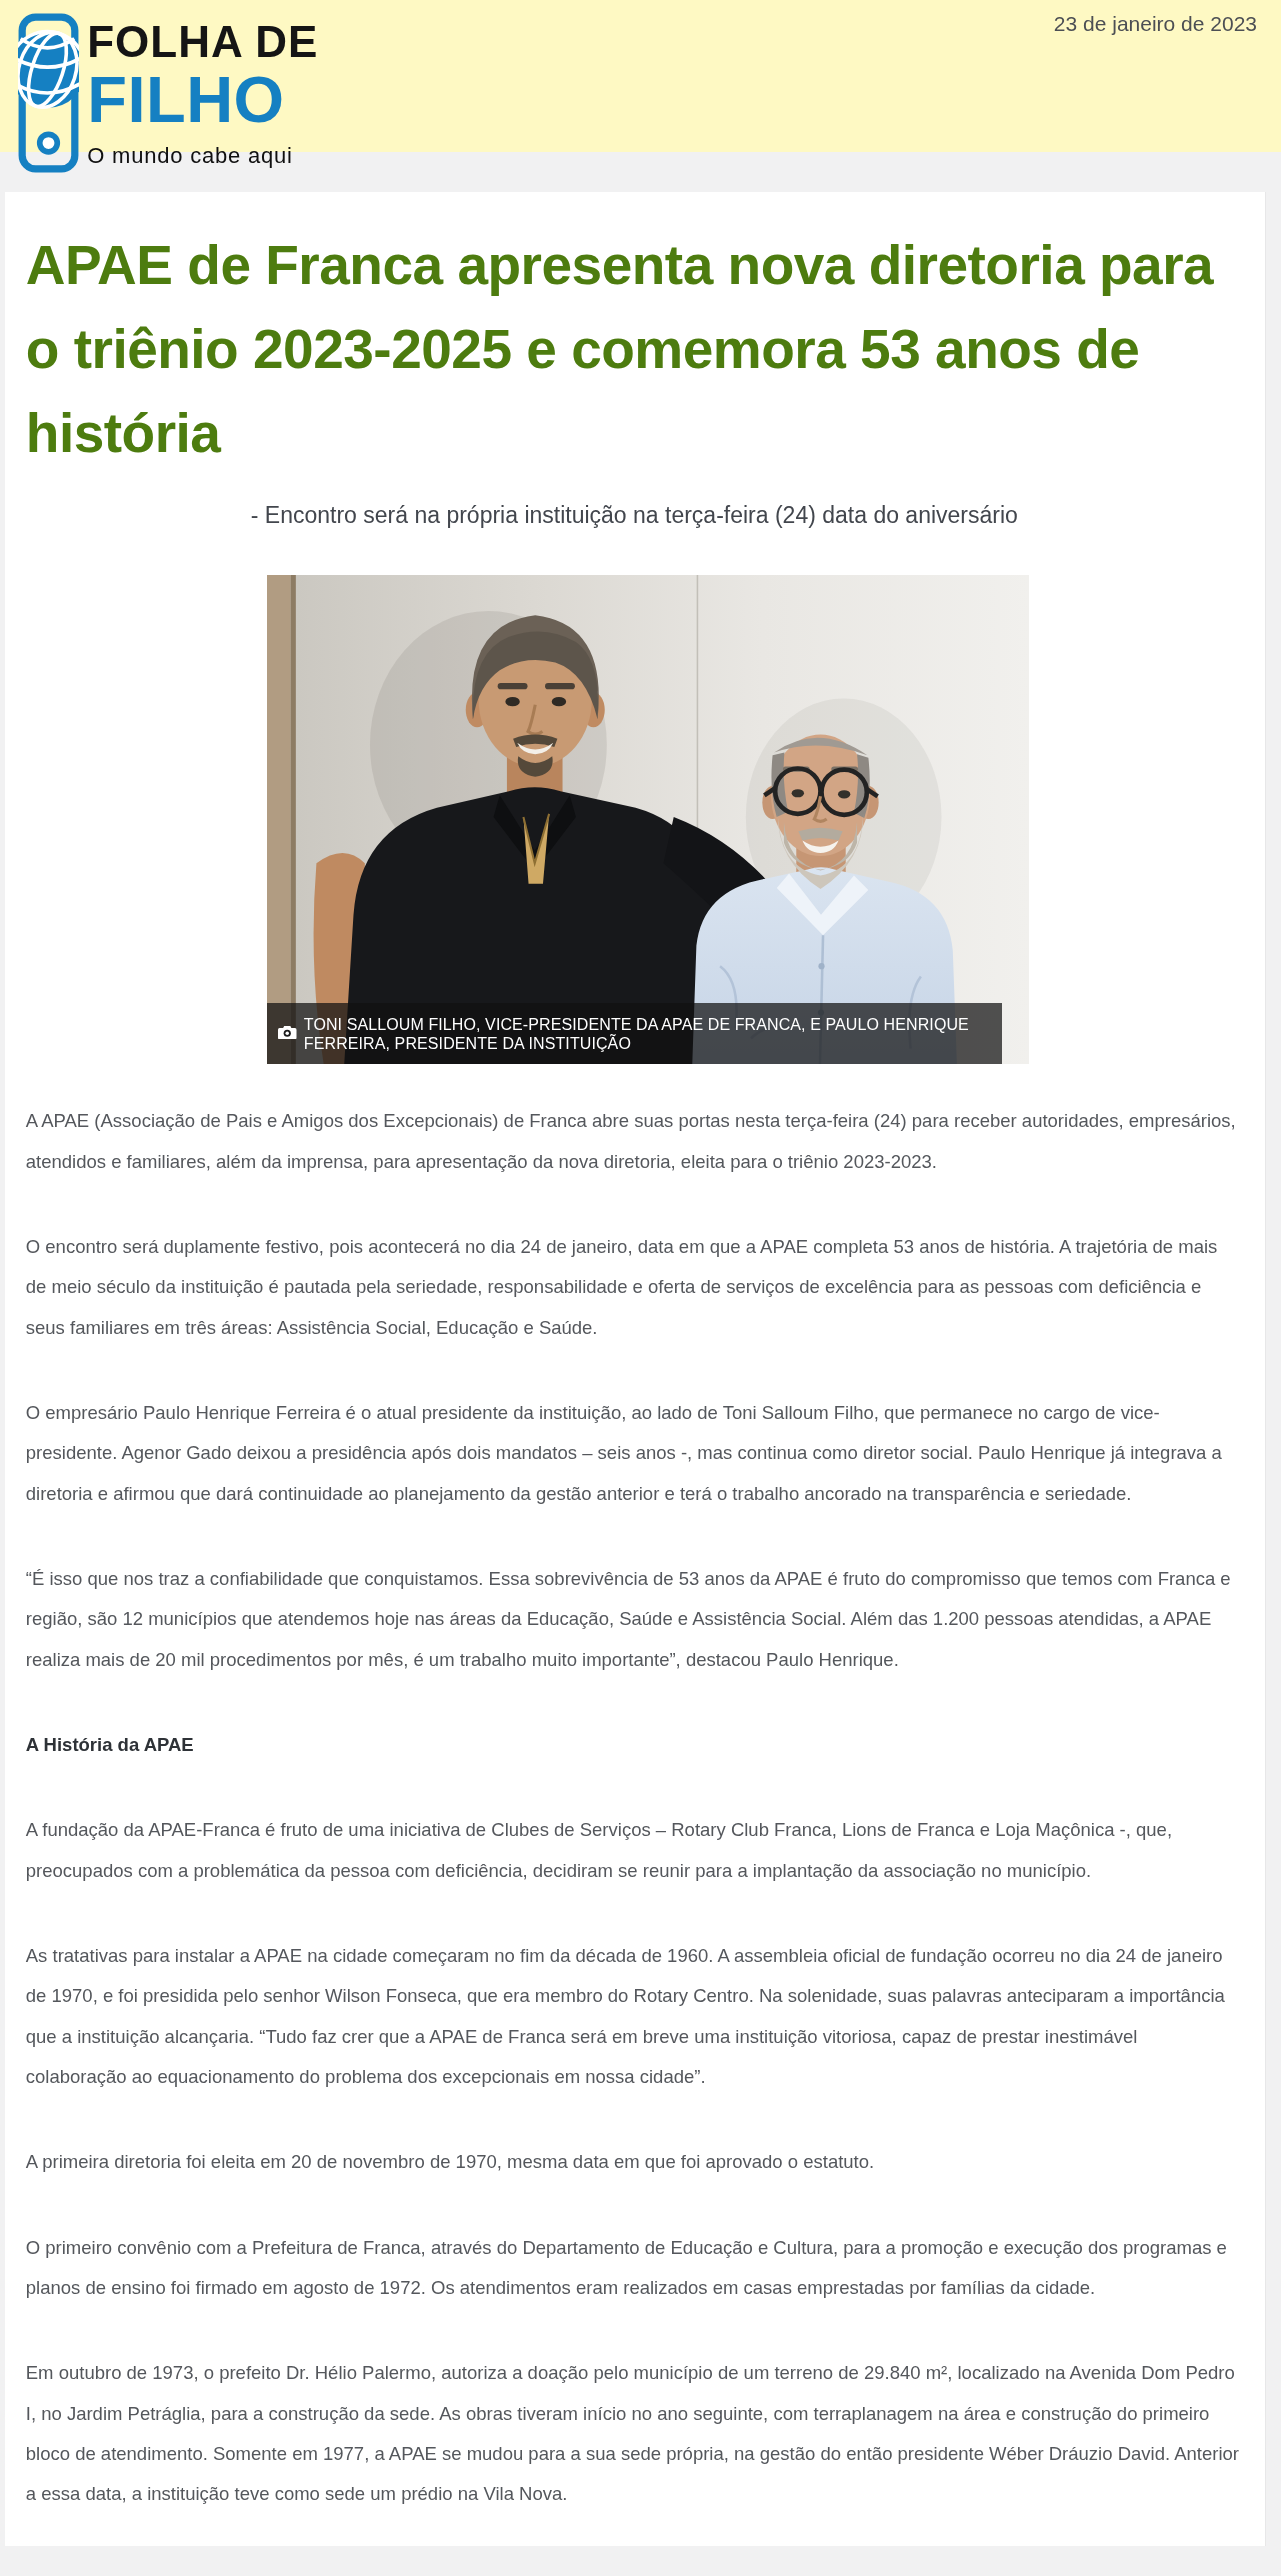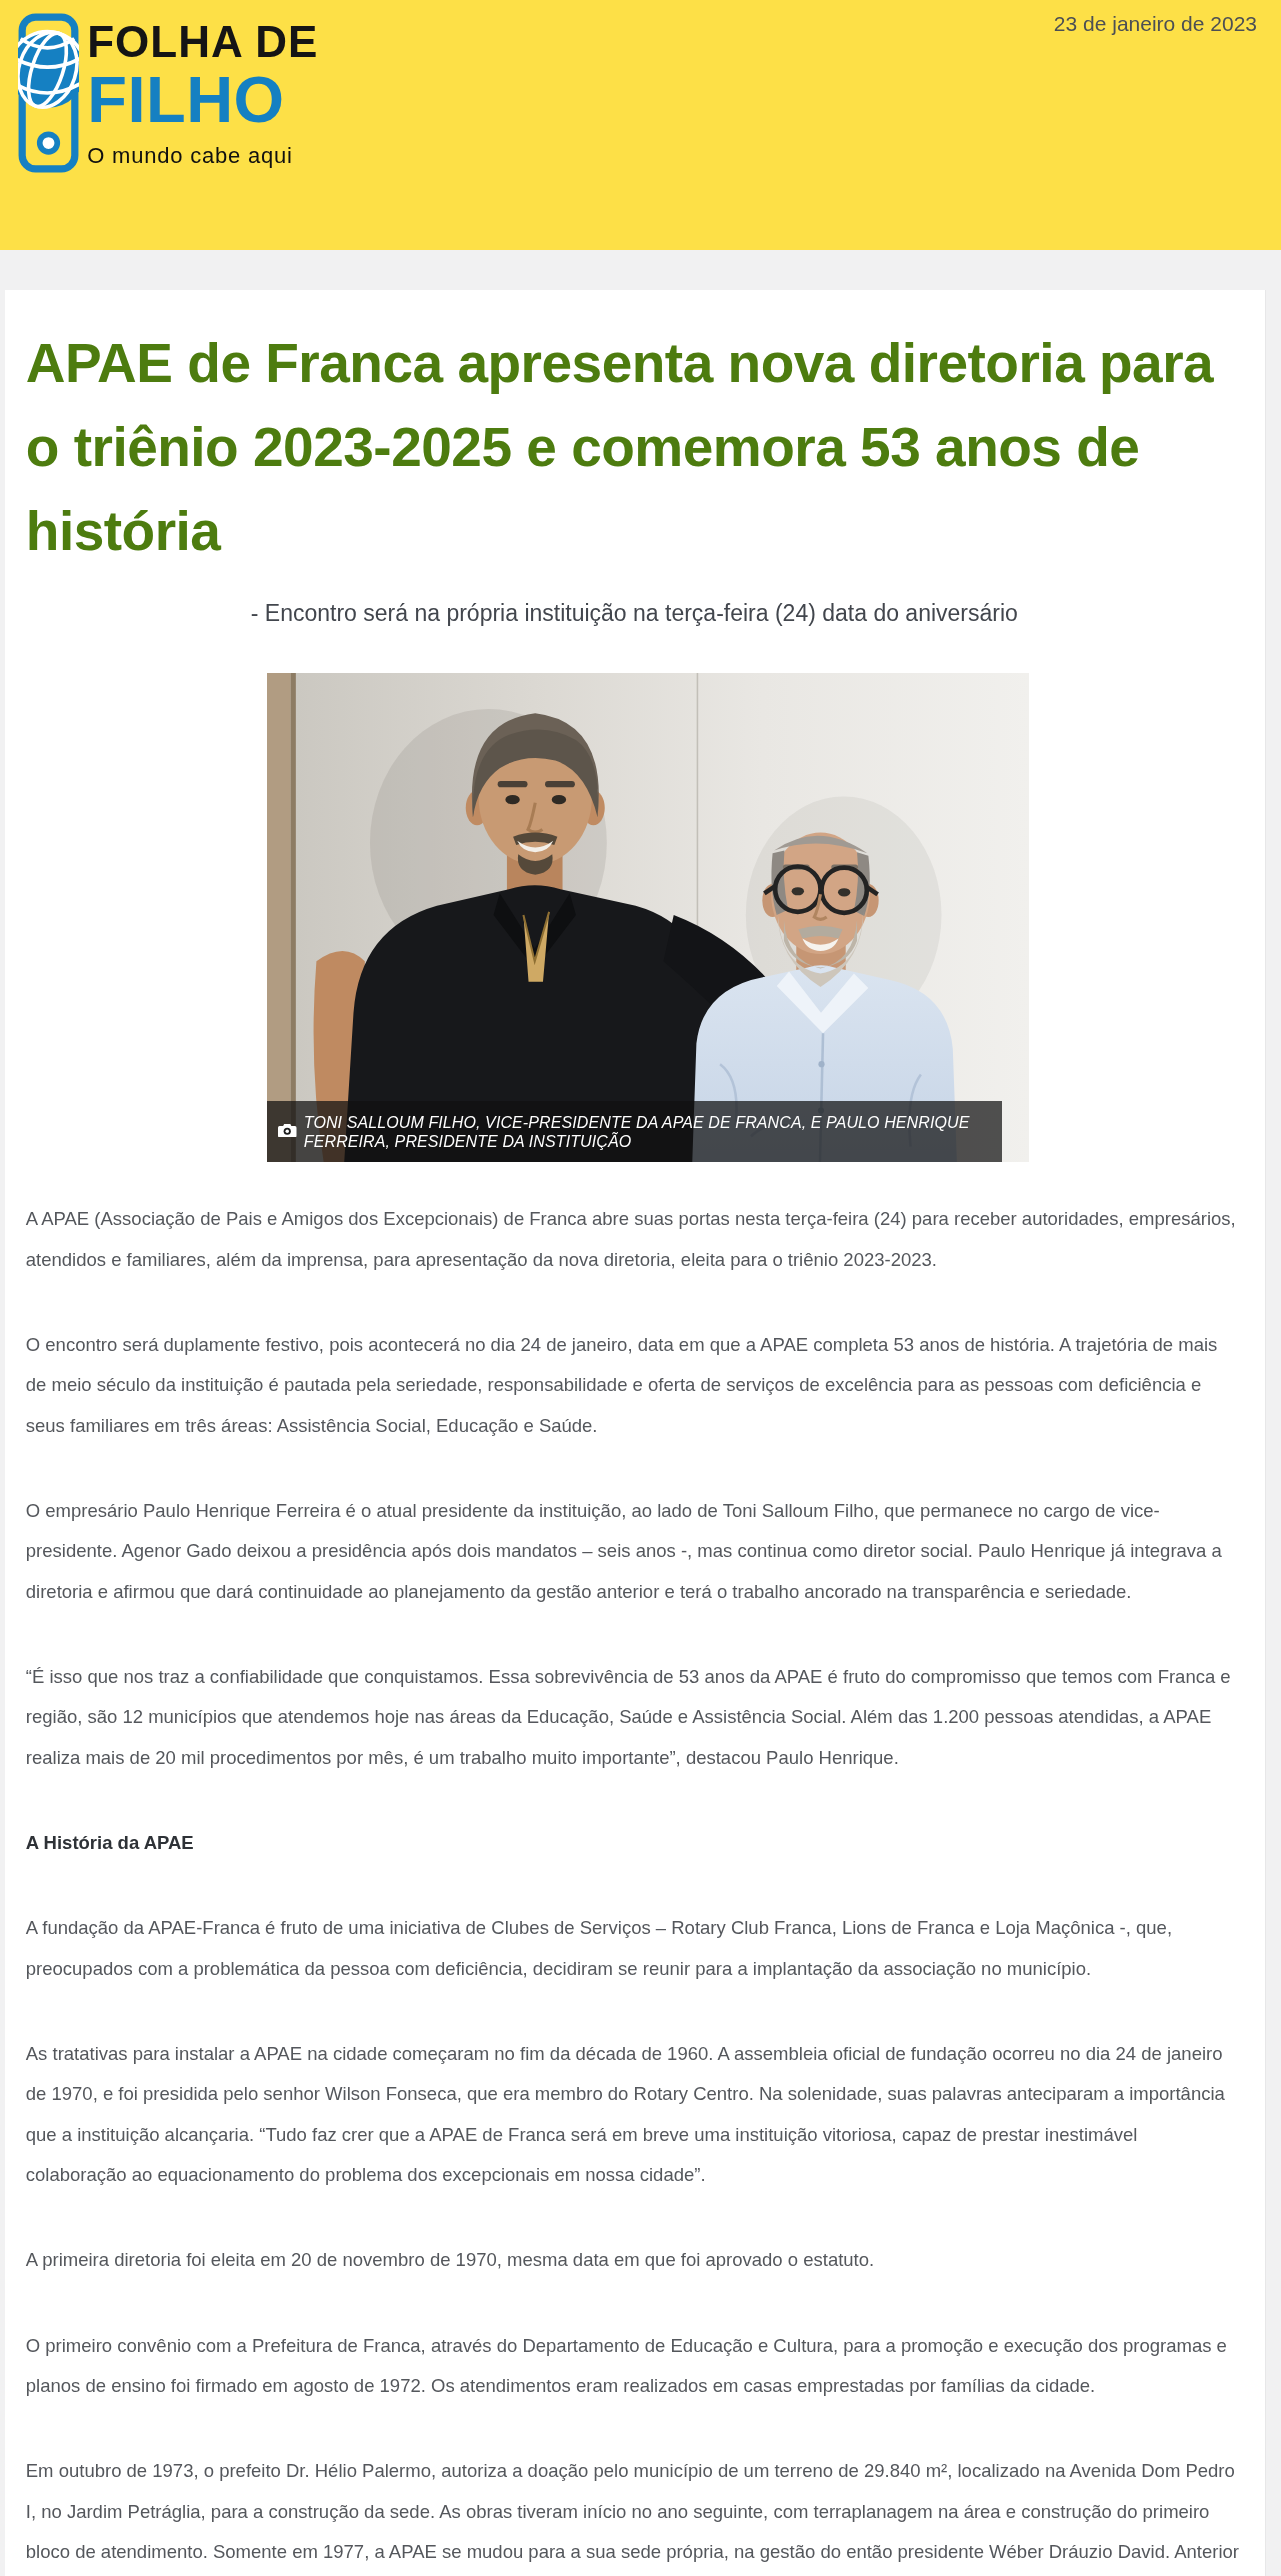--- a/index.html
+++ b/index.html
@@ -5,22 +5,22 @@
   * { box-sizing: border-box; }
   html,body { margin:0; padding:0; }
   body {
     width: 1281px;
     background: #f1f1f2;
     font-family: "Liberation Sans", sans-serif;
     color: #54575c;
   }
   
   .site-header {
-    background: #fde047;
-    height: 250px;
+    background: #fef9c3;
+    height: 152px;
     position: relative;
     width: 100%;
   }
   .logo {
     position: absolute;
     left: 18px; top: 13.4px;
     display: flex;
     align-items: flex-start;
     text-decoration: none;
     cursor: pointer;
@@ -69,21 +69,20 @@
     color: #42464d;
     font-weight: 400;
     text-align: center;
   }
   
   .figure {
     width: 735px;
     margin: 46px auto 0 auto;
     position: relative;
     font-size: 0;
-    font-style: italic;
   }
   .figure svg.photo { display:block; width:762px; height:489px; }
   .figure-caption {
     position: absolute;
     left: 0; right: 0; bottom: 0;
     background: rgba(17,17,17,0.72);
     color: #ffffff;
     font-size: 16px;
     line-height: 1.2;
     padding: 11.3px 11.3px;

